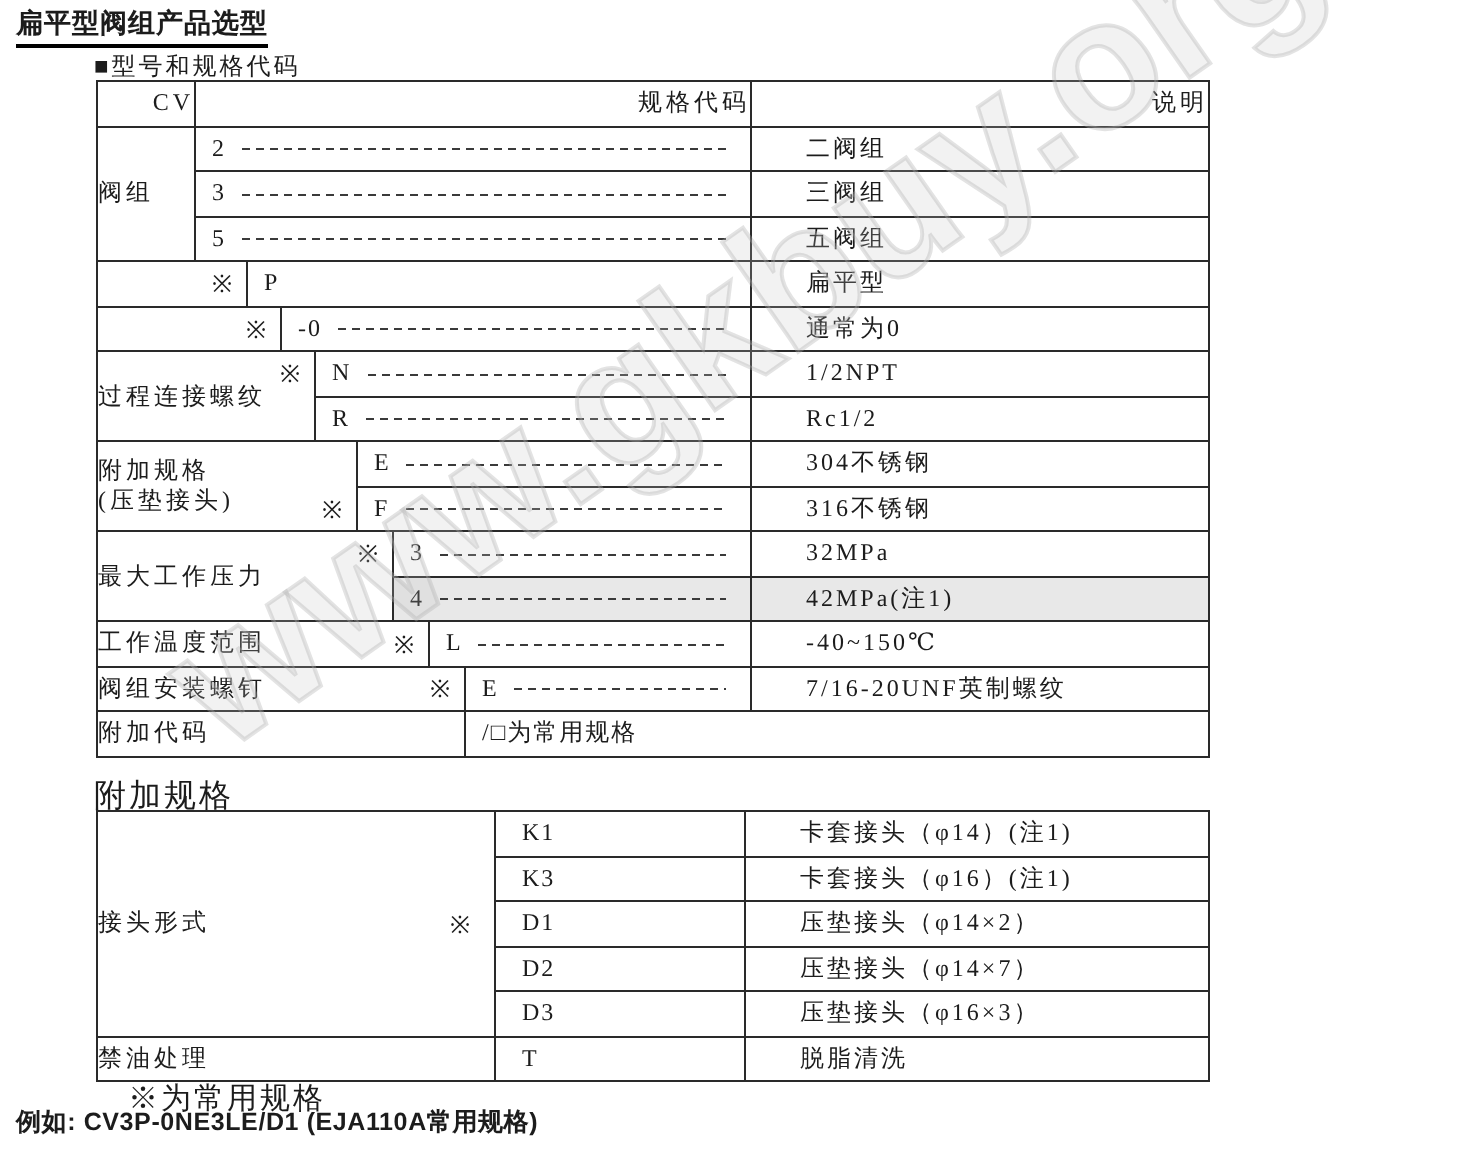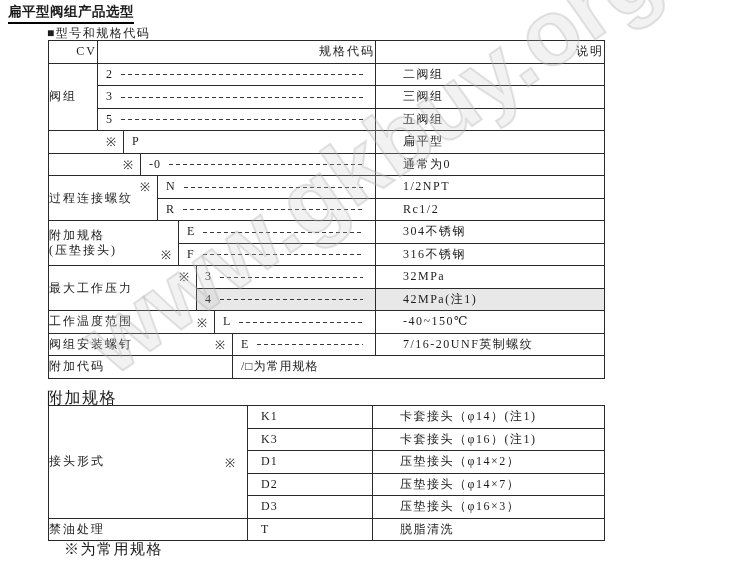--- a/index.html
+++ b/index.html
@@ -270,15 +270,16 @@
       <td class="lblcell">
         <span class="lbl">禁油处理</span>
       </td>
       <td class="codecell2">T</td>
       <td class="desccell">脱脂清洗</td>
     </tr>
   </tbody>
     </table>
 
   <div class="footnote">※为常用规格</div>
+  <div class="example">例如: CV3P-0NE3LE/D1 (EJA110A常用规格)</div>
 
   <div class="watermark">www.gkbuy.org</div>
 </div>
 
 </body></html>

